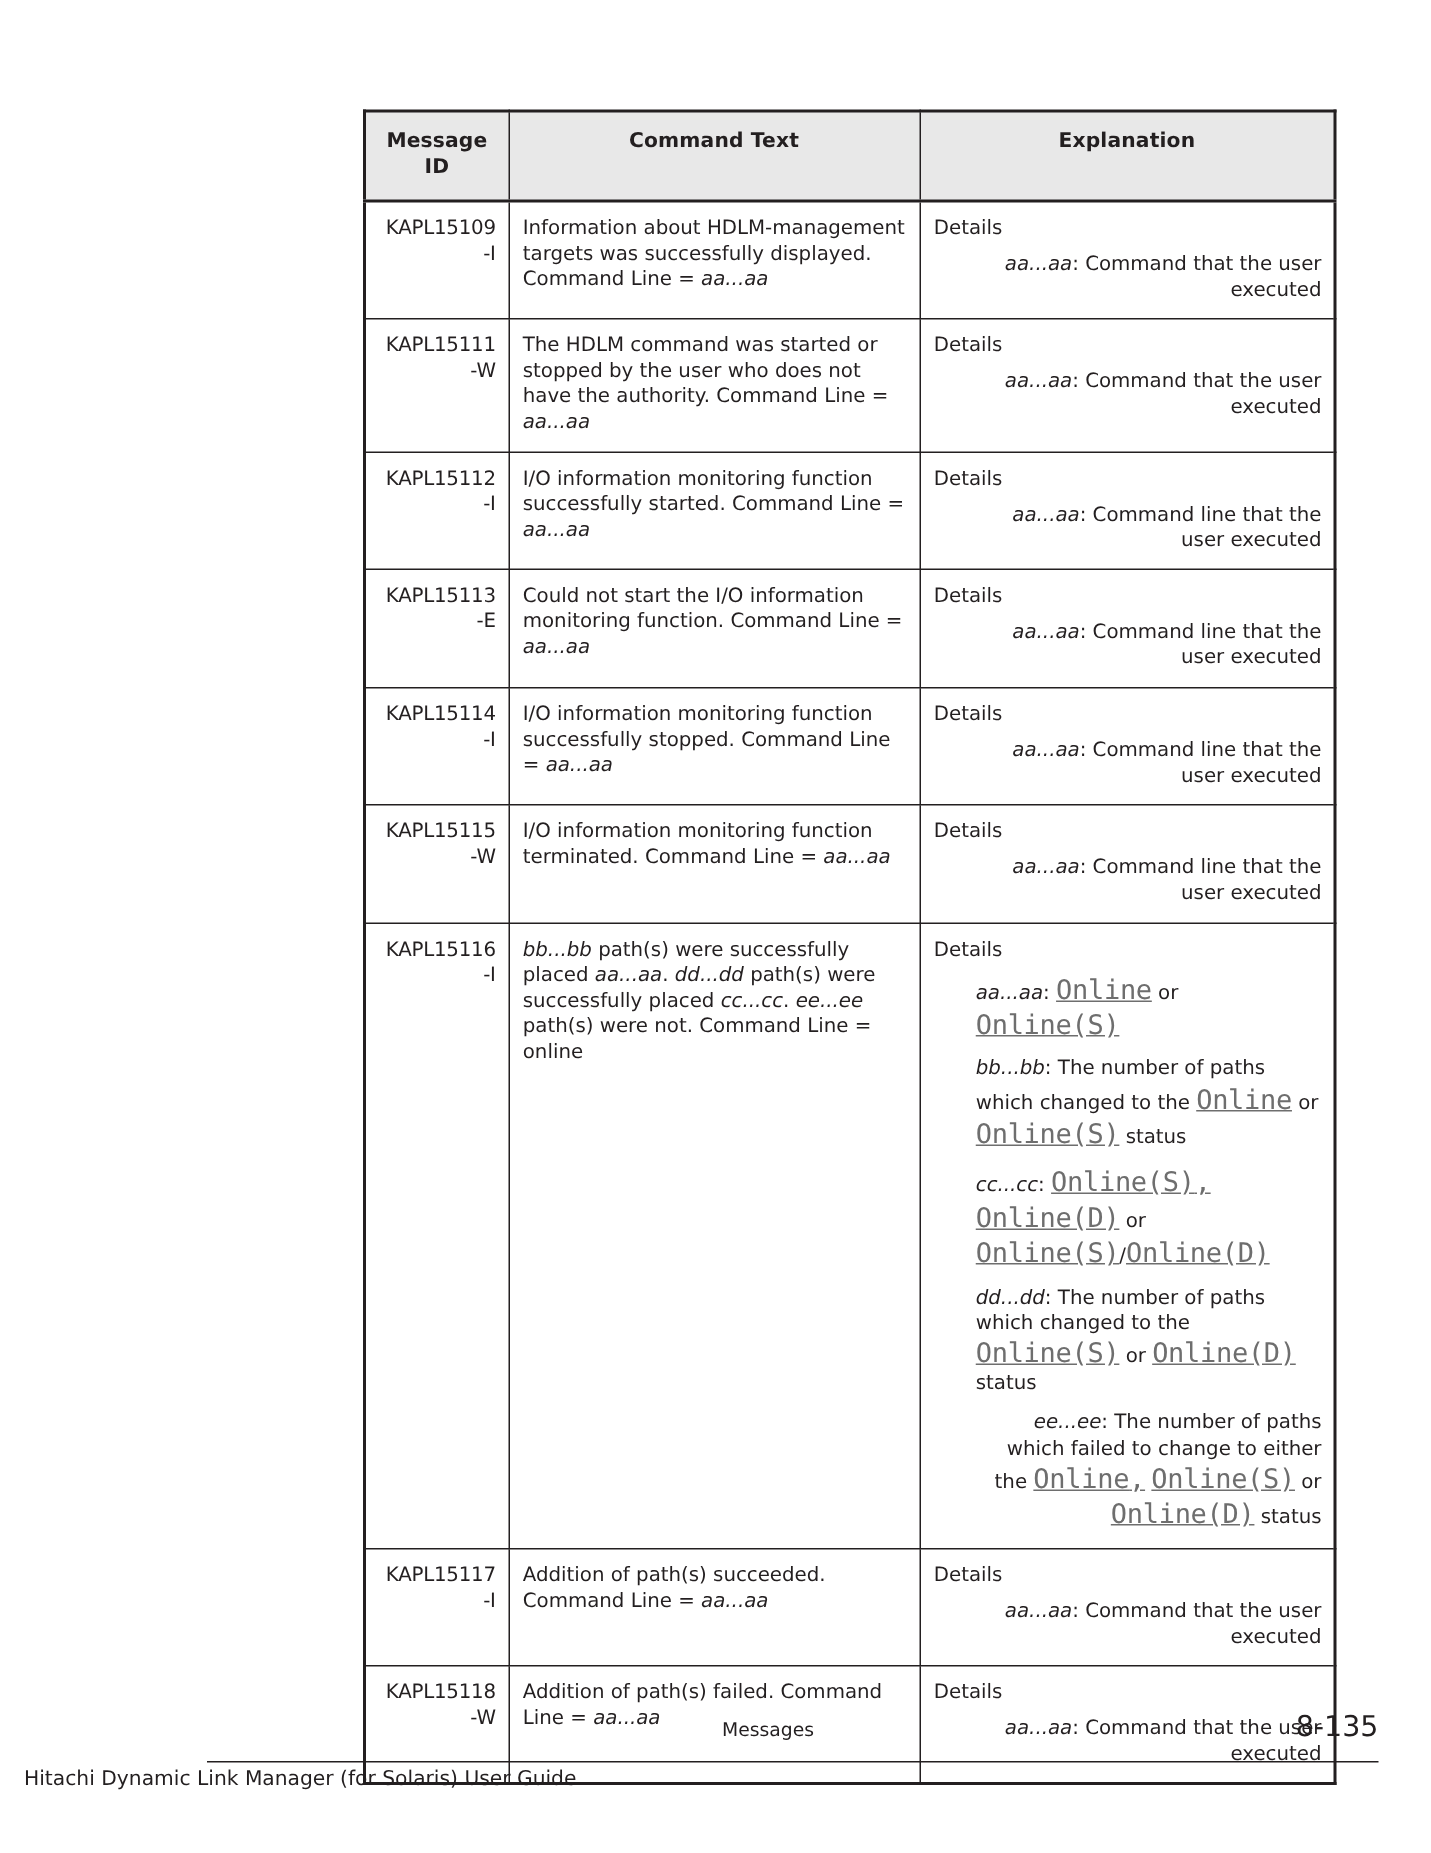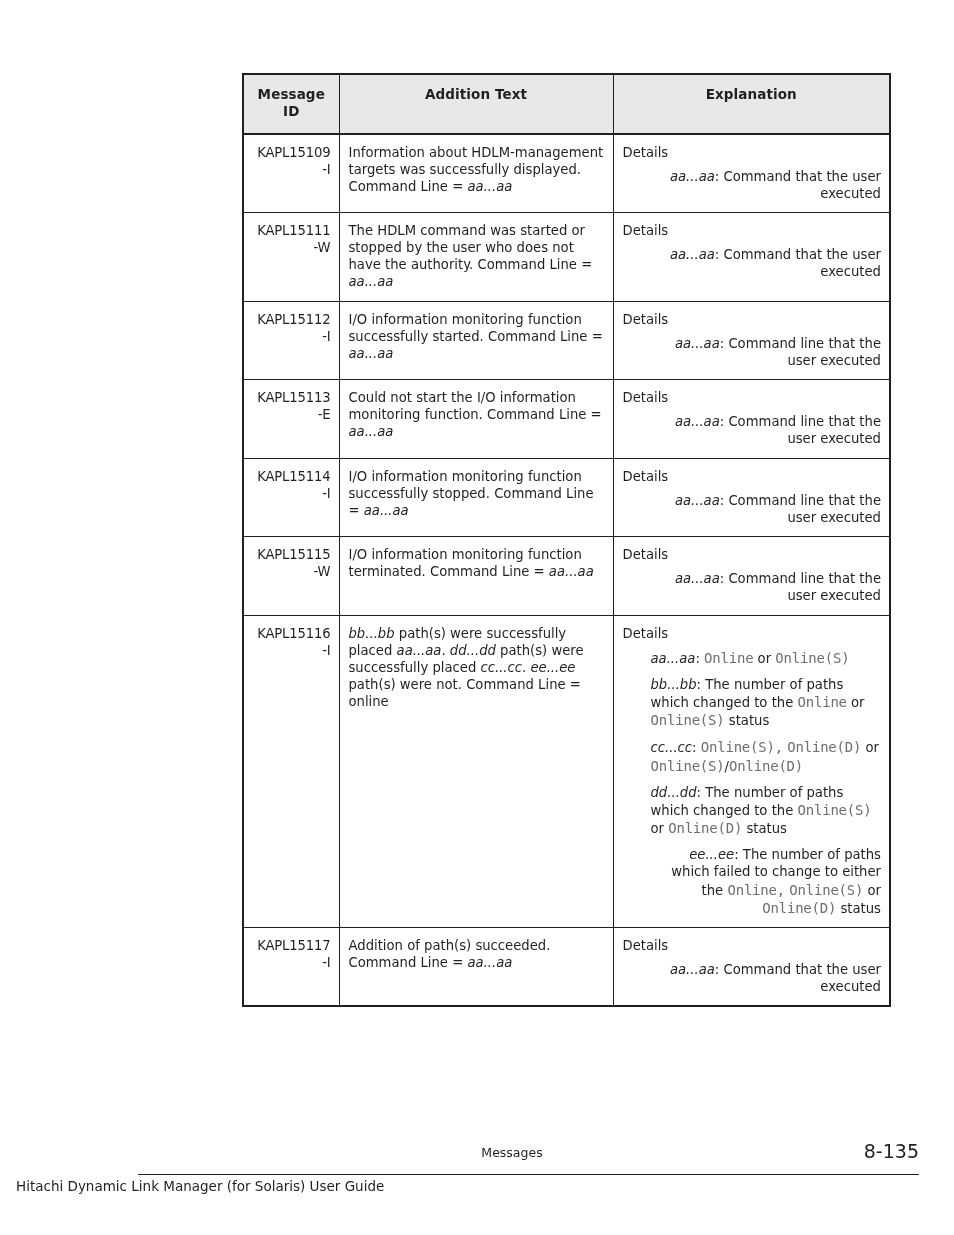--- a/index.html
+++ b/index.html
@@ -75,23 +75,24 @@
     margin: 0 0 9px 0;
     padding-left: 28px;
     text-indent: 0;
   }
   .det-item:last-child { margin-bottom: 0; text-align: right; }
 
   .var { font-style: italic; }
   .mono {
     font-family: "DejaVu Sans Mono", monospace;
     font-style: normal;
-    font-size: 14px;
+    font-size: 18px;
     color: #6e6e6e;
     letter-spacing: -0.2px;
+    text-decoration: underline;
   }
 
   
   .footer {
     position: absolute;
     left: 16px;
     top: 1140px;
     width: 944px;
     padding-left: 24px;
   }
@@ -138,21 +139,21 @@
     <col class="c-id">
       <col class="c-text">
       <col class="c-exp">
   </colgroup>
   <thead>
     <tr>
       <th>
         <span>Message</span><br>
         <span>ID</span>
       </th>
-      <th>Addition Text</th>
+      <th>Command Text</th>
       <th>Explanation</th>
     </tr>
   </thead>
   <tbody id="table-body">
       <tr>
         <td class="cell-id">KAPL15109
 -I</td>
         <td class="cell-text">Information about HDLM-management targets was successfully displayed. Command Line = <i class="var">aa...aa</i></td>
         <td class="cell-exp">
           <div class="det-head">Details</div>
@@ -214,20 +215,29 @@
           <div class="det-item"><i class="var">bb...bb</i>: The number of paths which changed to the <span class="mono">Online</span> or <span class="mono">Online(S)</span> status</div>
           <div class="det-item"><i class="var">cc...cc</i>: <span class="mono">Online(S)</span><span class="mono">,</span> <span class="mono">Online(D)</span> or <span class="mono">Online(S)</span>/<span class="mono">Online(D)</span></div>
           <div class="det-item"><i class="var">dd...dd</i>: The number of paths which changed to the <span class="mono">Online(S)</span> or <span class="mono">Online(D)</span> status</div>
           <div class="det-item"><i class="var">ee...ee</i>: The number of paths which failed to change to either the <span class="mono">Online</span><span class="mono">,</span> <span class="mono">Online(S)</span> or <span class="mono">Online(D)</span> status</div>
         </td>
       </tr>
       <tr>
         <td class="cell-id">KAPL15117
 -I</td>
         <td class="cell-text">Addition of path(s) succeeded. Command Line = <i class="var">aa...aa</i></td>
+        <td class="cell-exp">
+          <div class="det-head">Details</div>
+          <div class="det-item"><i class="var">aa...aa</i>: Command that the user executed</div>
+        </td>
+      </tr>
+      <tr>
+        <td class="cell-id">KAPL15118
+-W</td>
+        <td class="cell-text">Addition of path(s) failed. Command Line = <i class="var">aa...aa</i></td>
         <td class="cell-exp">
           <div class="det-head">Details</div>
           <div class="det-item"><i class="var">aa...aa</i>: Command that the user executed</div>
         </td>
       </tr>
     </tbody>
 </table>
 
 <div class="footer">
   <div class="footer-top">

